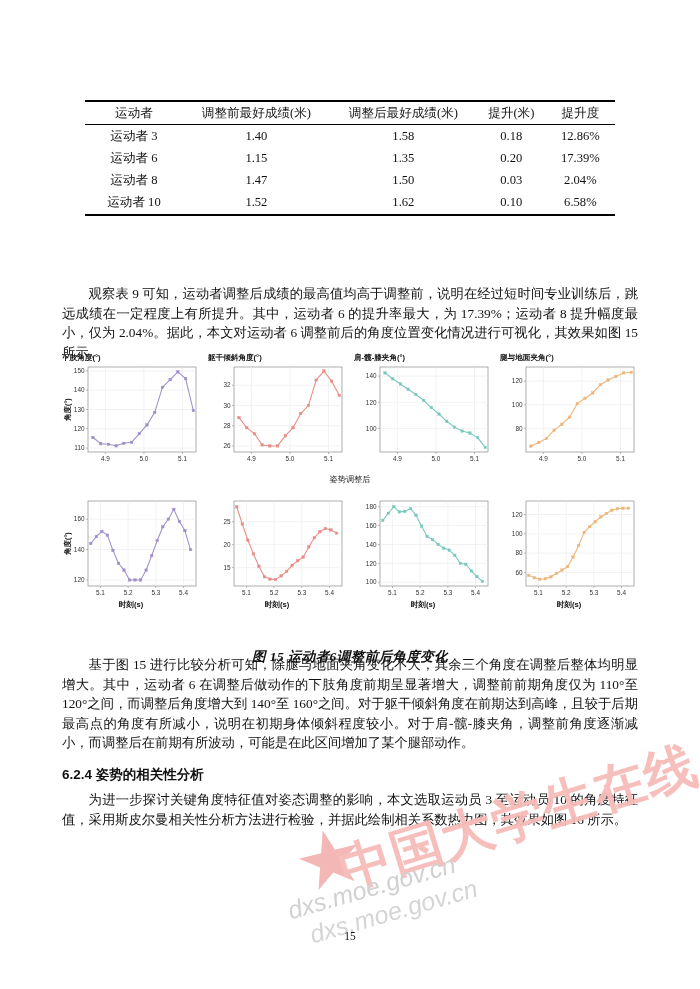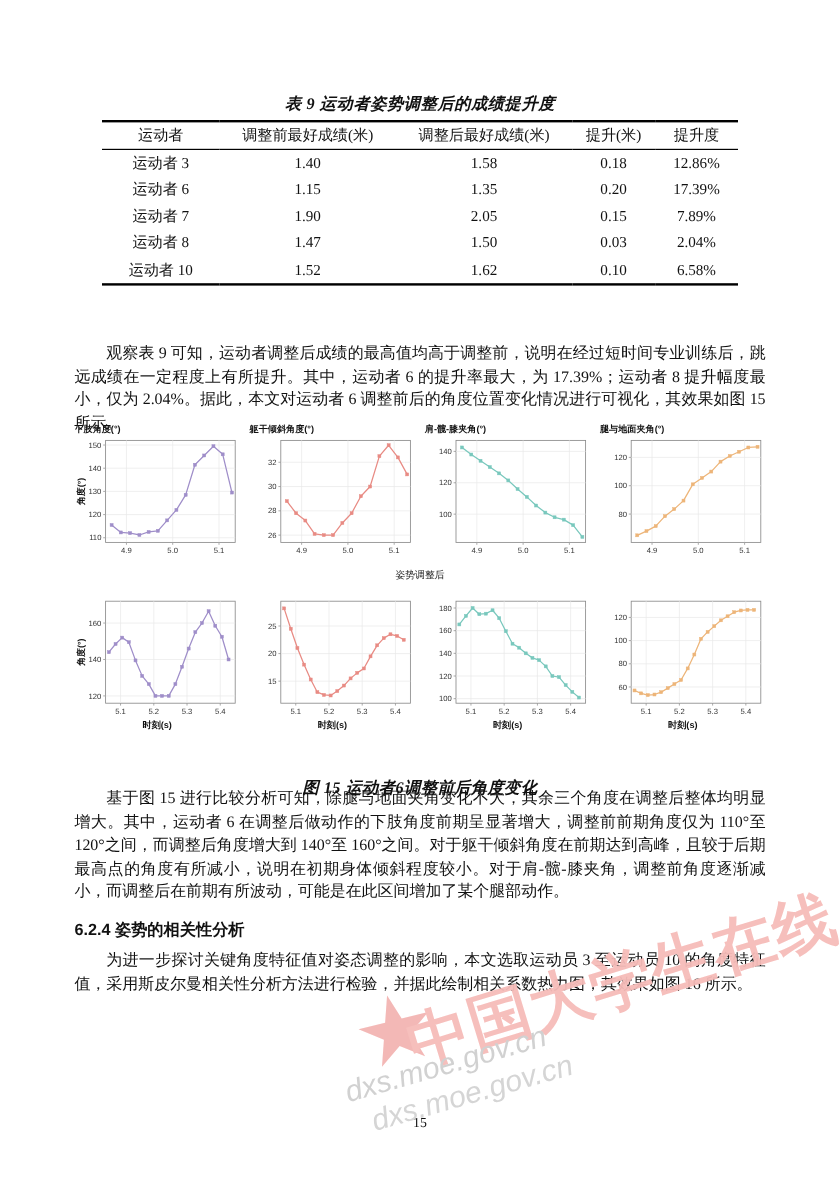--- a/index.html
+++ b/index.html
@@ -233,21 +233,20 @@
 
 <div id="page">
 
   <div id="watermark">
     <span class="wm-star">★</span>
     <span class="wm-cn">中国大学生在线</span>
     <span class="wm-url1">dxs.moe.gov.cn</span>
     <span class="wm-url2">dxs.moe.gov.cn</span>
   </div>
 
-  <div id="table-title">表 9 运动者姿势调整后的成绩提升度</div>
 
   <table id="results-table">
     <thead>
       <tr>
         <th>运动者</th>
         <th>调整前最好成绩(米)</th>
         <th>调整后最好成绩(米)</th>
         <th>提升(米)</th>
         <th>提升度</th>
       </tr>
@@ -259,27 +258,20 @@
           <td>1.58</td>
           <td>0.18</td>
           <td>12.86%</td>
         </tr>
         <tr>
           <td>运动者 6</td>
           <td>1.15</td>
           <td>1.35</td>
           <td>0.20</td>
           <td>17.39%</td>
-        </tr>
-        <tr>
-          <td>运动者 7</td>
-          <td>1.90</td>
-          <td>2.05</td>
-          <td>0.15</td>
-          <td>7.89%</td>
         </tr>
         <tr>
           <td>运动者 8</td>
           <td>1.47</td>
           <td>1.50</td>
           <td>0.03</td>
           <td>2.04%</td>
         </tr>
         <tr>
           <td>运动者 10</td>

